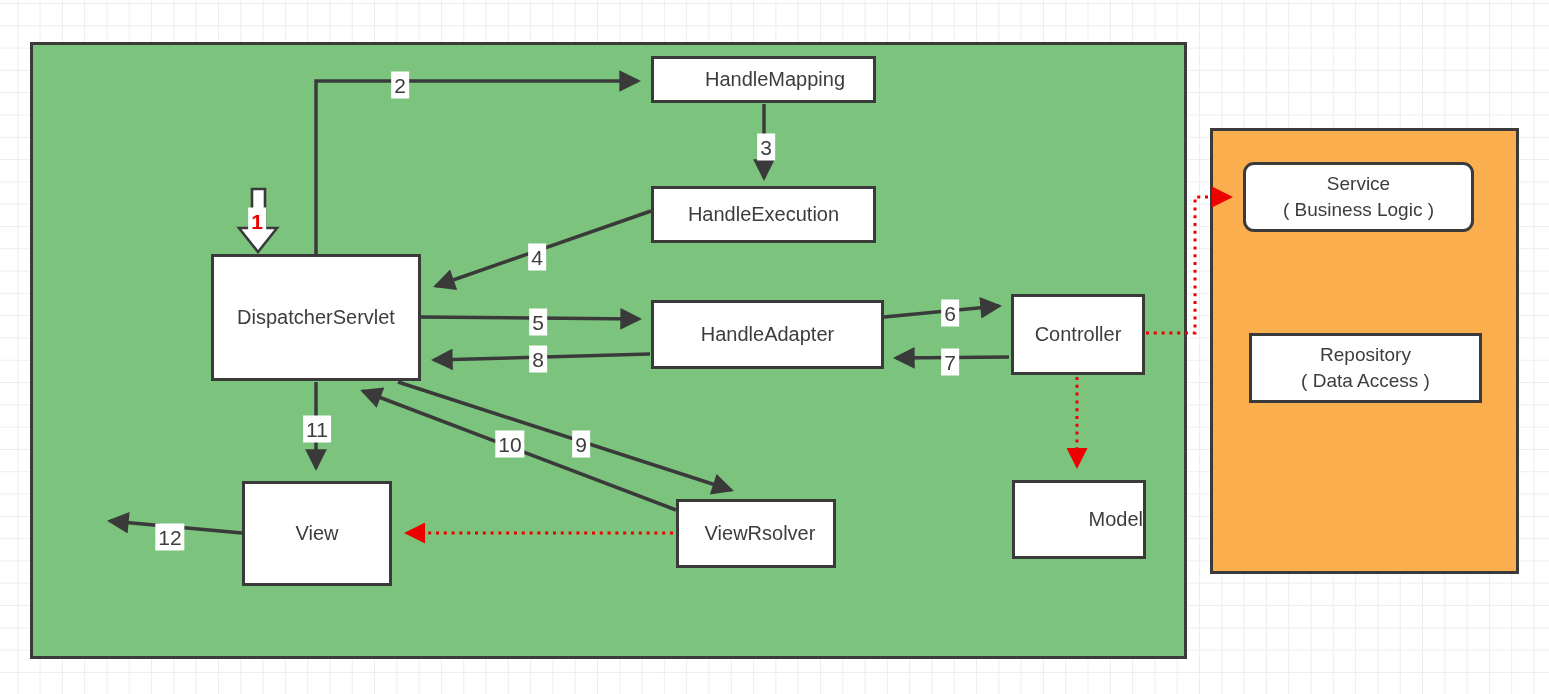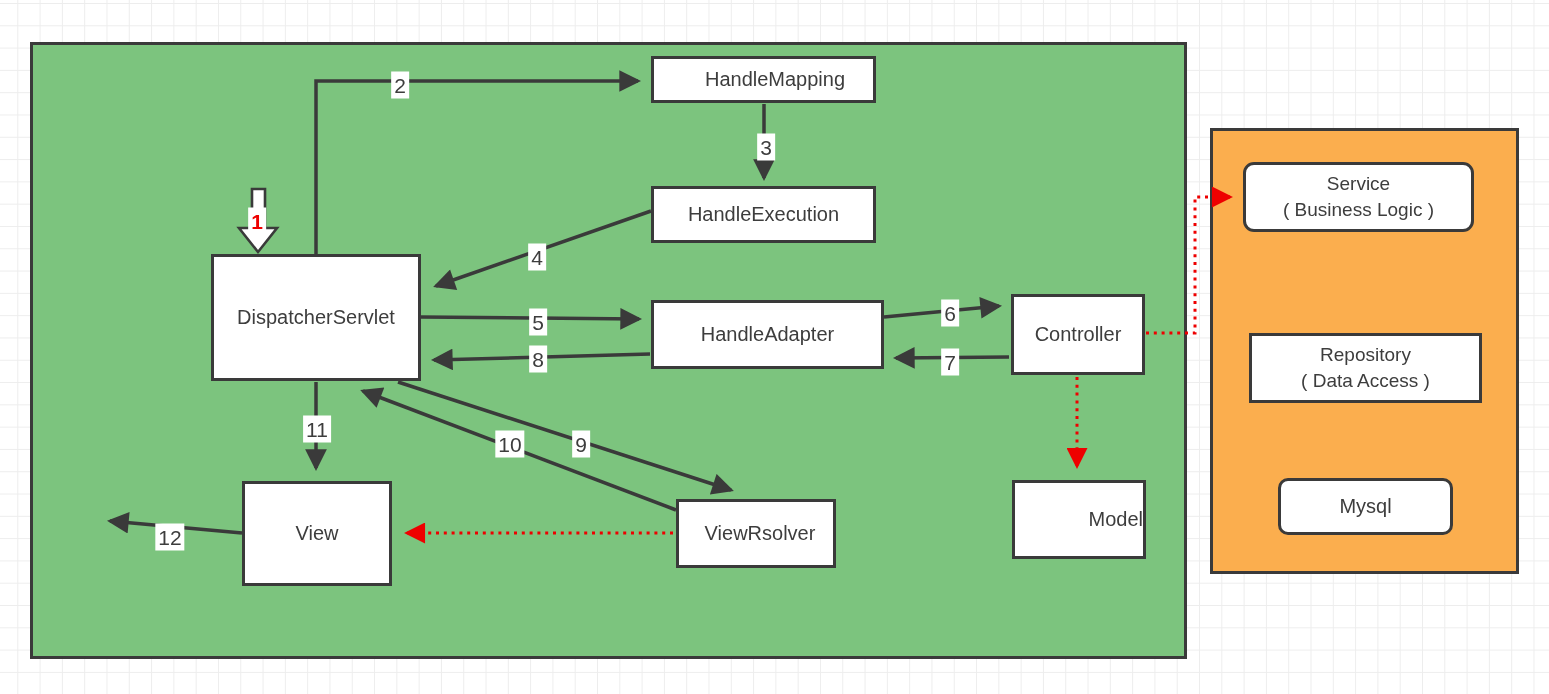--- a/index.html
+++ b/index.html
@@ -102,23 +102,20 @@
   <div class="node" style="left:1243px;top:162px;width:231px;height:70px;font-size:19px;border-radius:11px;">
     <span>Service</span>
     <span>( Business Logic )</span>
   </div>
 
   <div class="node" style="left:1249px;top:333px;width:233px;height:70px;font-size:19px;">
     <span>Repository</span>
     <span>( Data  Access )</span>
   </div>
 
-  <div class="node rounded" style="left:1278px;top:478px;width:175px;height:57px;">
-    <span>Mysql</span>
-  </div>
 
   <div class="steplabel red" style="left:257px;top:221px;">1</div>
   <div class="steplabel" style="left:400px;top:85px;">2</div>
   <div class="steplabel" style="left:766px;top:147px;">3</div>
   <div class="steplabel" style="left:537px;top:257px;">4</div>
   <div class="steplabel" style="left:538px;top:322px;">5</div>
   <div class="steplabel" style="left:950px;top:313px;">6</div>
   <div class="steplabel" style="left:950px;top:362px;">7</div>
   <div class="steplabel" style="left:538px;top:359px;">8</div>
   <div class="steplabel" style="left:581px;top:444px;">9</div>

